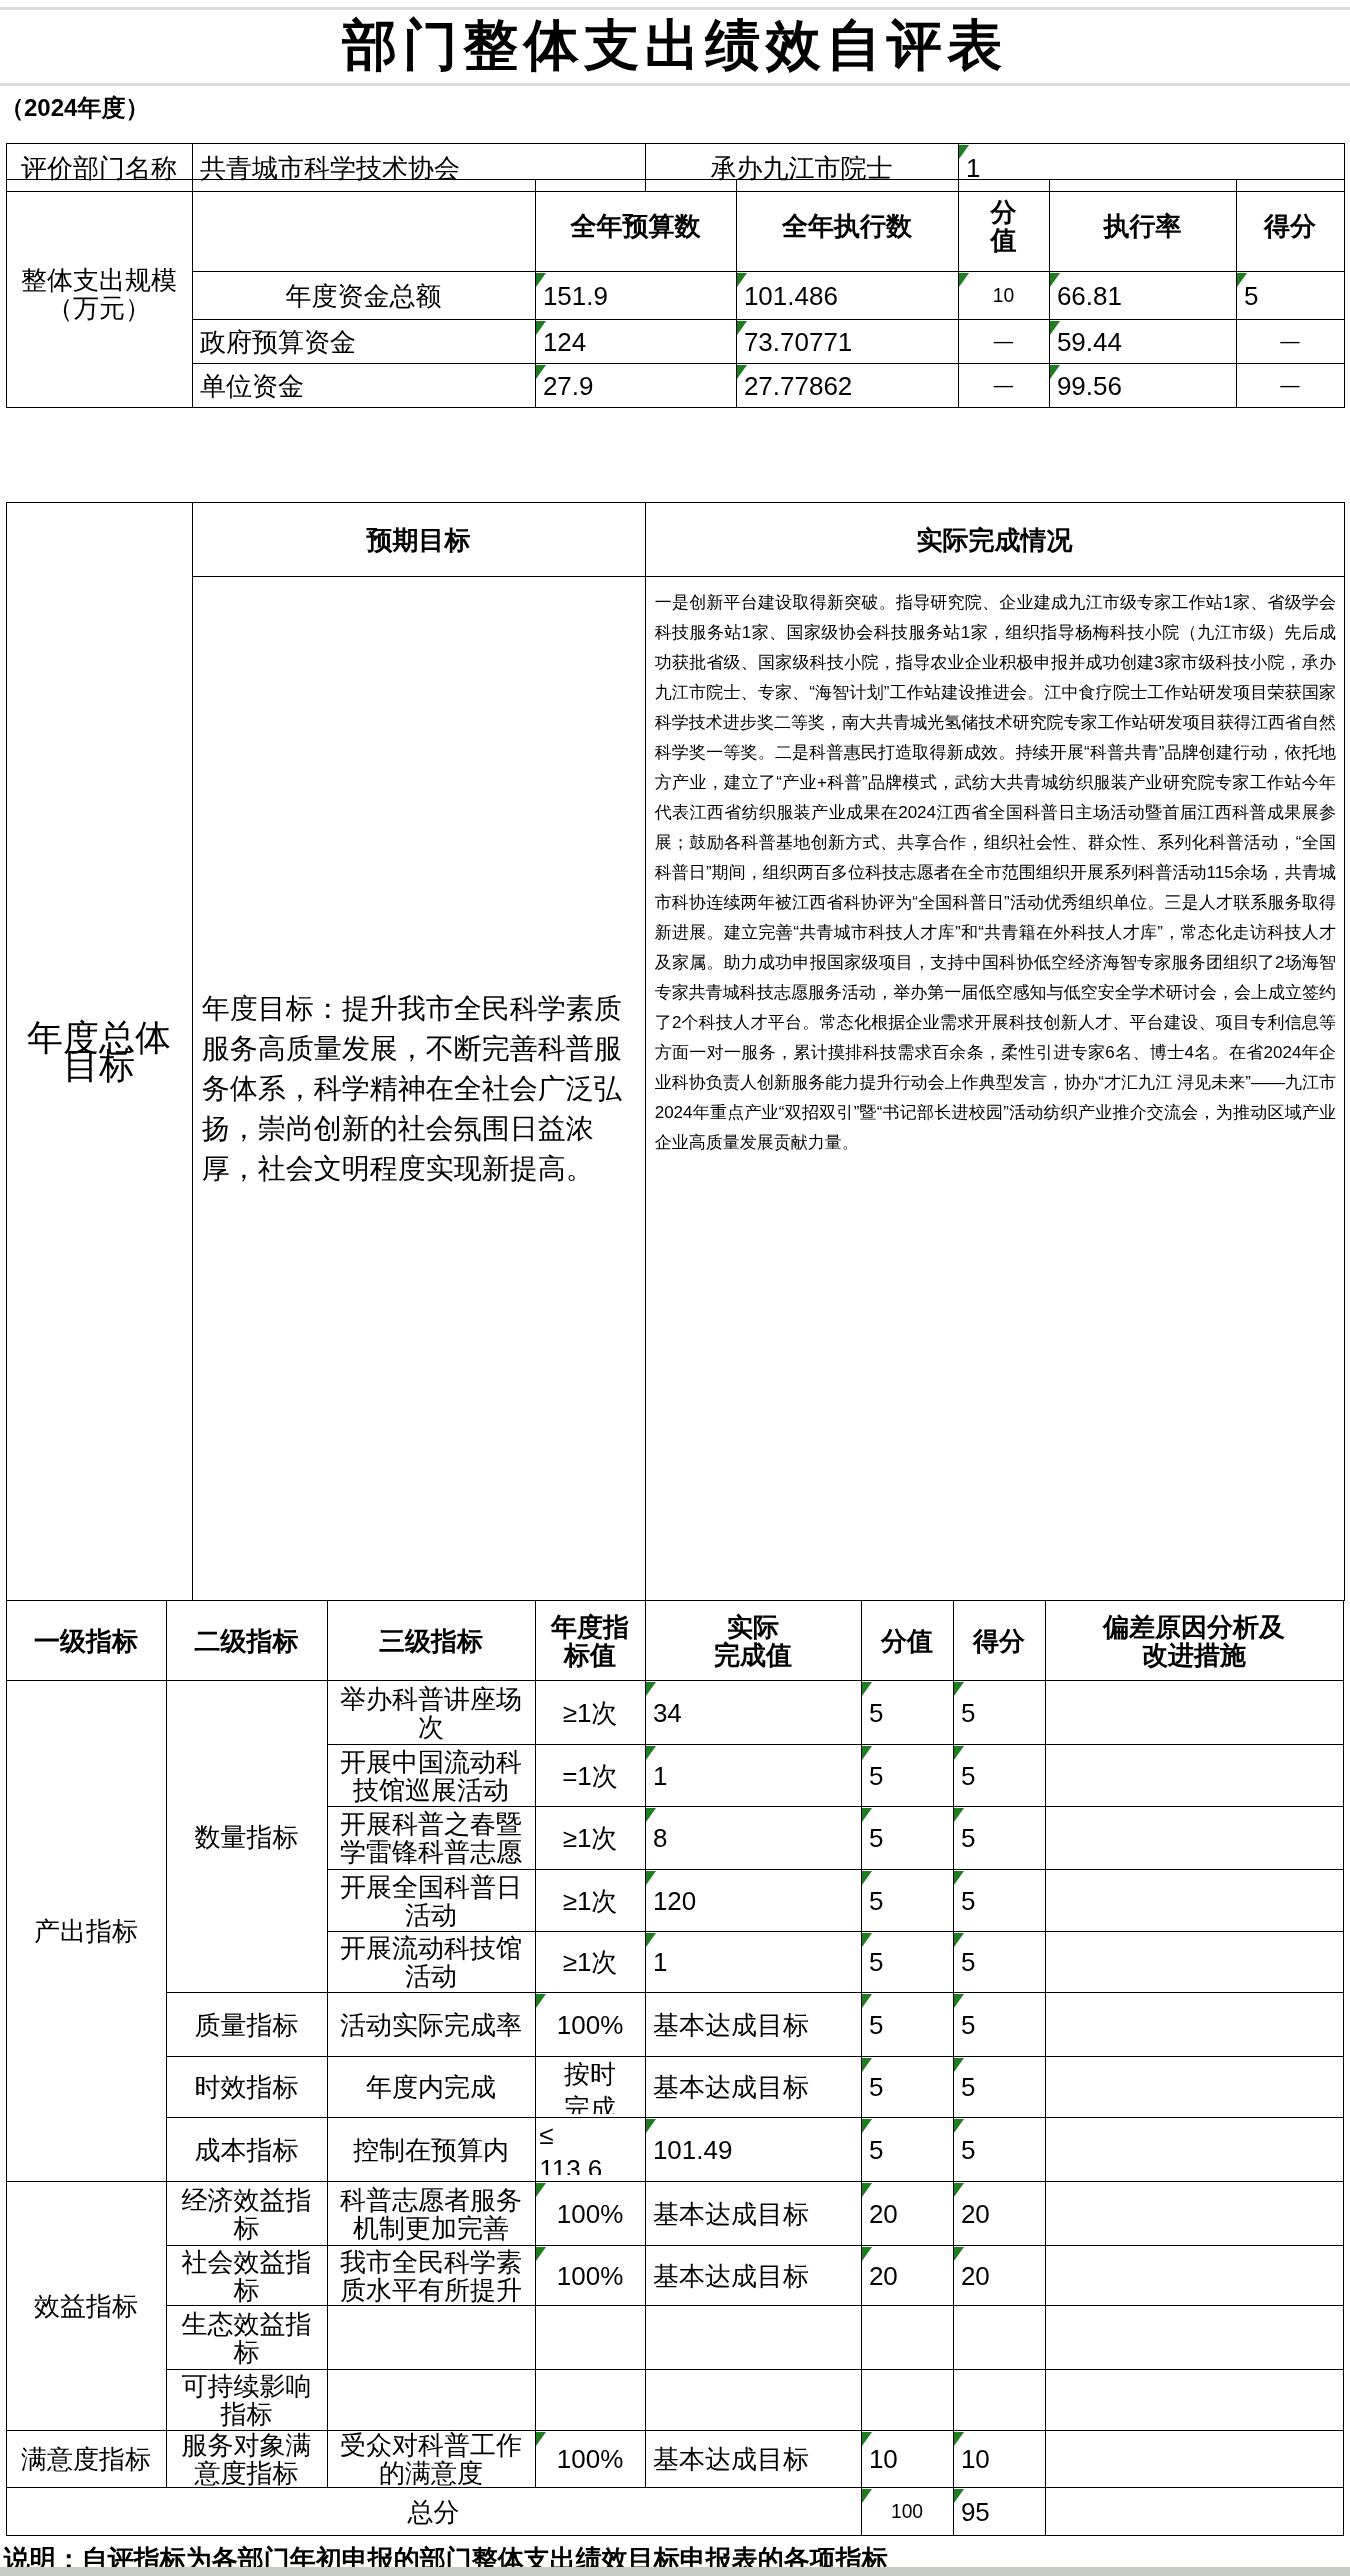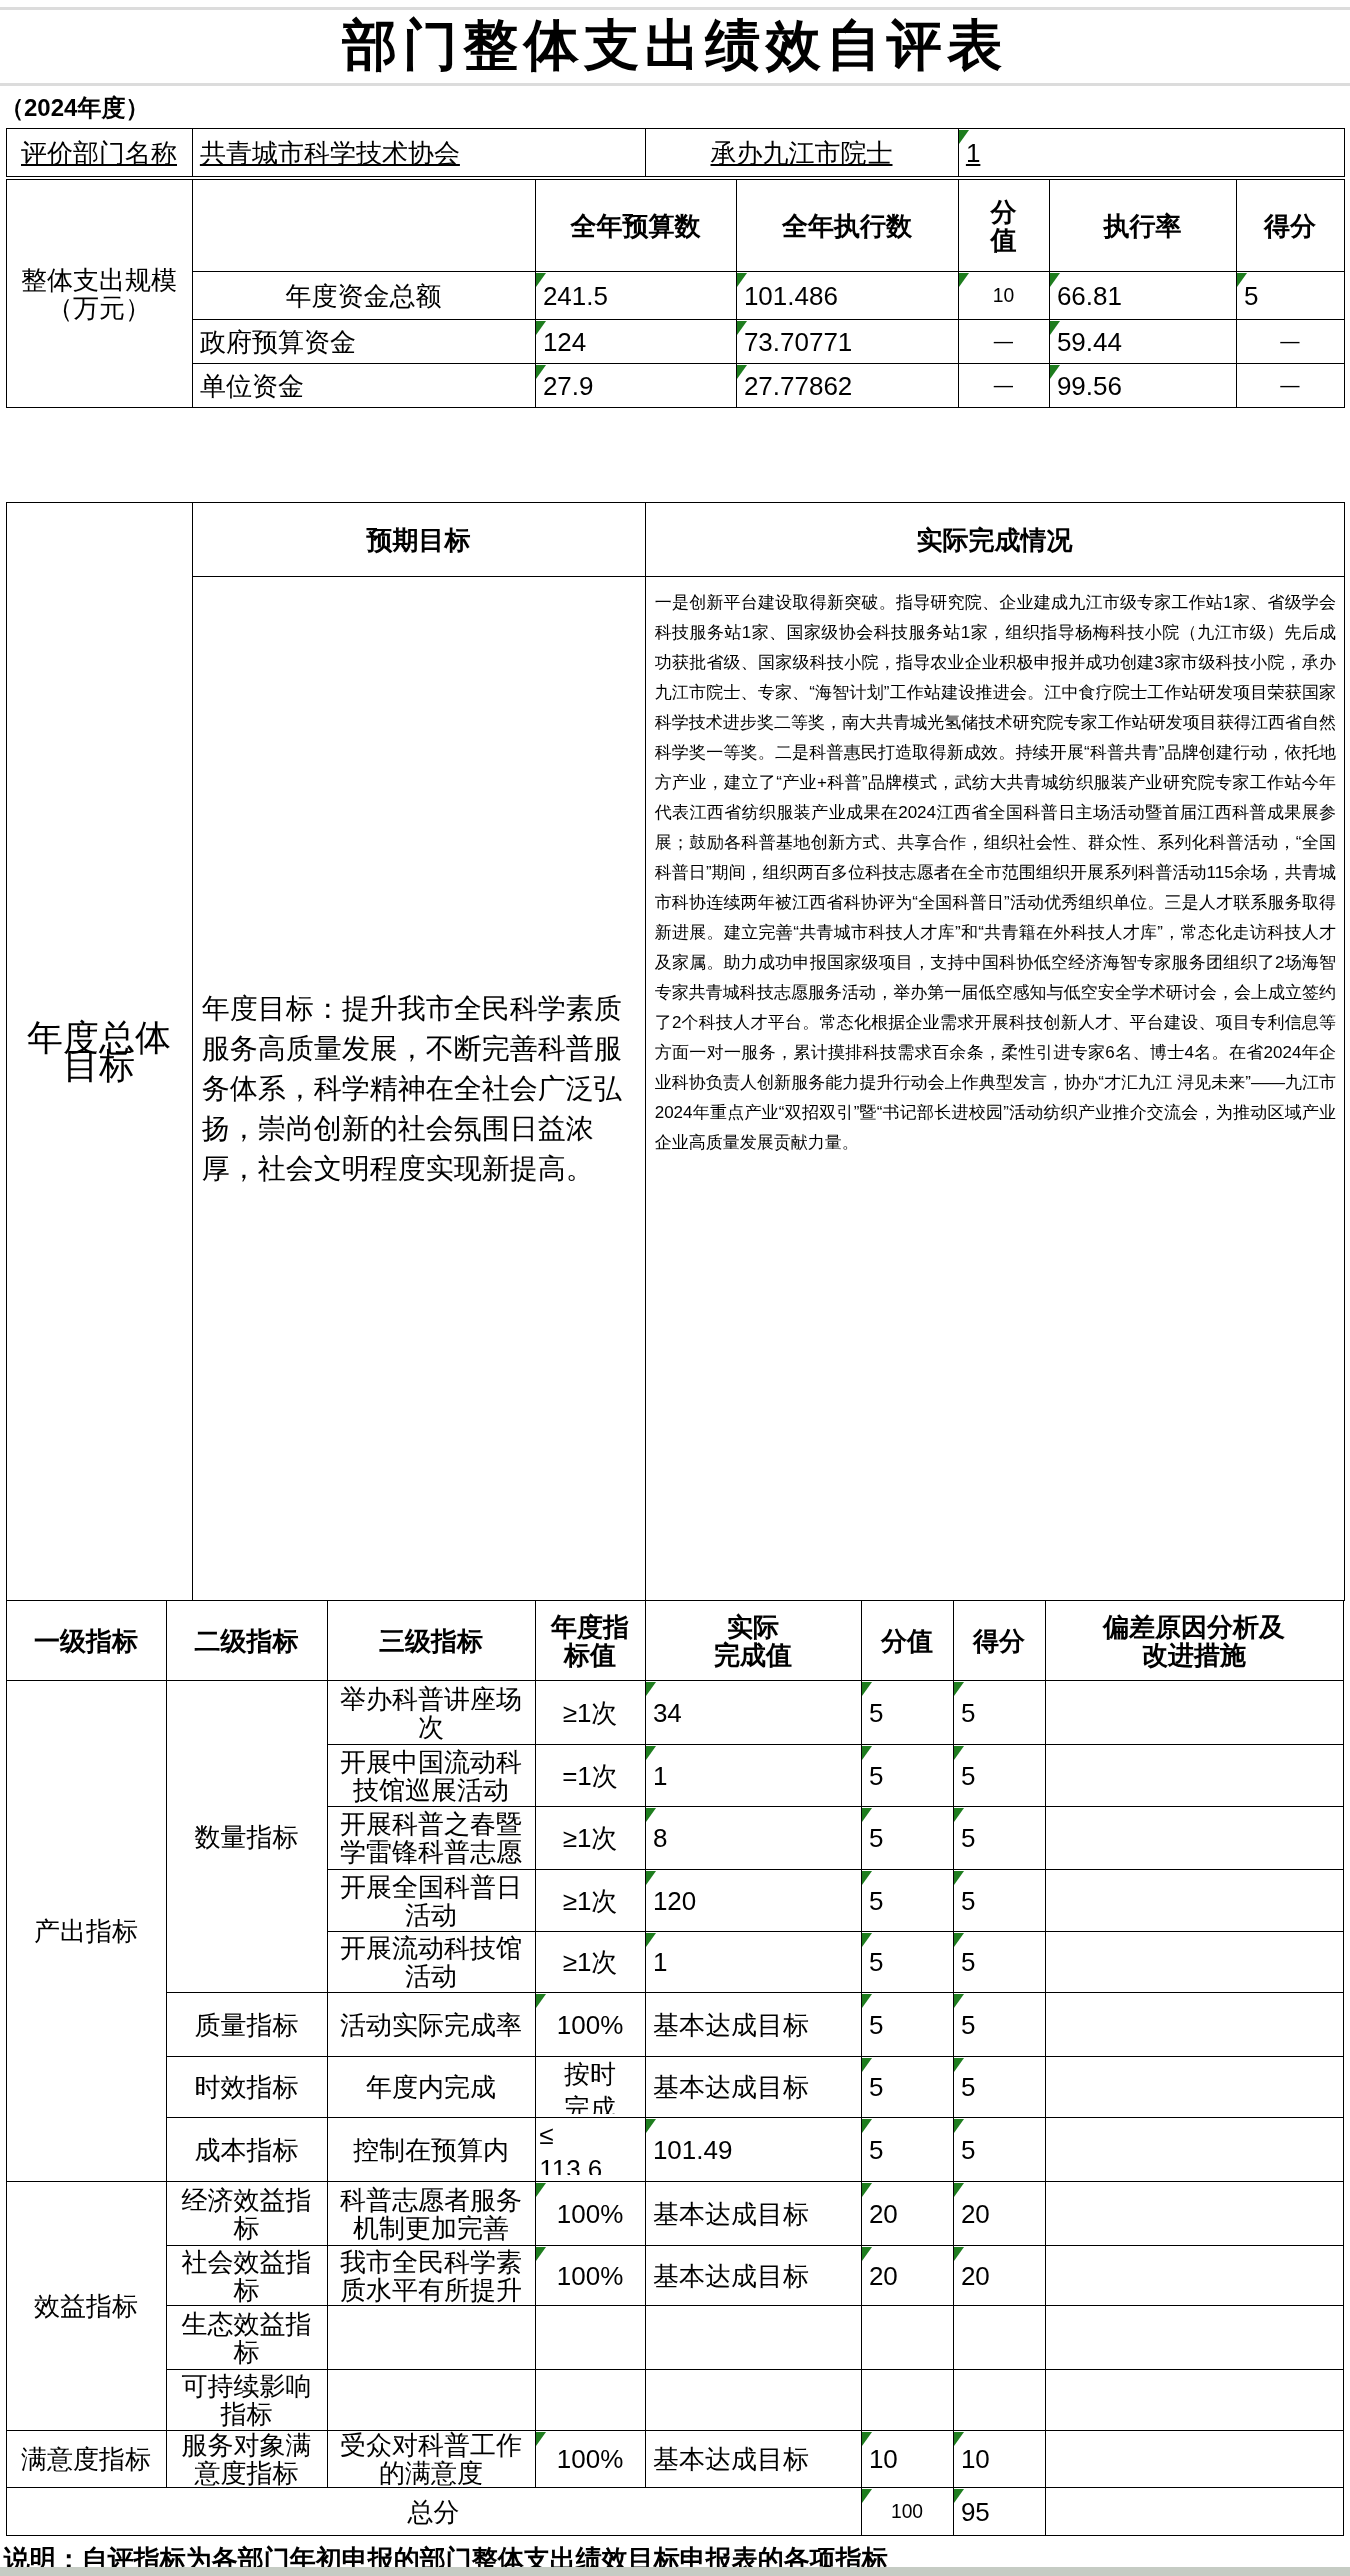--- a/index.html
+++ b/index.html
@@ -20,21 +20,21 @@
   .tri{position:relative;}
   .tri::before{content:"";position:absolute;top:0.9px;left:0.9px;width:0;height:0;
                border-top:14.7px solid #1e7d1e;border-right:10px solid transparent;}
   .goal-left{font-size:36px;font-family:Liberation Serif, serif;}
   .expected{font-size:28px;line-height:40px;text-align:left;padding:0 9.2px;}
   .actual-long{font-size:17px;line-height:30px;text-align:left;vertical-align:top;
                padding:11px 7.4px 0 9.2px;text-align:justify;}
   .clipbox{height:57px;overflow:hidden;line-height:34px;white-space:pre-line;}
   .footnote{position:absolute;top:2542px;left:3.7px;font-size:26px;font-weight:bold;}
   .bottom-strip{position:absolute;top:2567px;left:0;width:100%;height:9.2px;background:#c6ccc4;}
-  #t-info{top:128px;text-decoration:underline;} #t-scale{top:179px;} #t-dev{top:408px;} #t-goal{top:502px;} #t-ind{top:1600px;}
+  #t-info{top:143px;} #t-scale{top:179px;} #t-dev{top:408px;} #t-goal{top:502px;} #t-ind{top:1600px;}
 </style>
 </head>
 <body>
 
 <div class="sheet">
   <div class="gridline" style="top:7.4px"></div>
   <div class="gridline" style="top:83px"></div>
 
   <div class="title">部门整体支出绩效自评表</div>
   <div class="subtitle">（2024年度）</div>
@@ -73,21 +73,21 @@
       <td></td>
       <th>全年预算数</th>
       <th>全年执行数</th>
       <th class="pre">分
 值</th>
       <th>执行率</th>
       <th>得分</th>
     </tr>
     <tr style="height:48px">
       <td>年度资金总额</td>
-      <td class="tl tri">241.5</td>
+      <td class="tl tri">151.9</td>
       <td class="tl tri">101.486</td>
       <td class="sm tri">10</td>
       <td class="tl tri">66.81</td>
       <td class="tl tri">5</td>
     </tr>
     <tr style="height:44px">
       <td class="tl">政府预算资金</td>
       <td class="tl tri">124</td>
       <td class="tl tri">73.70771</td>
       <td class="sm">—</td>

